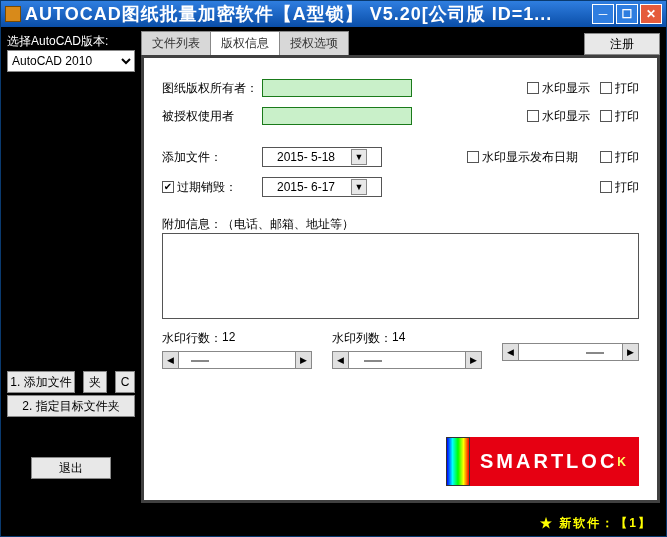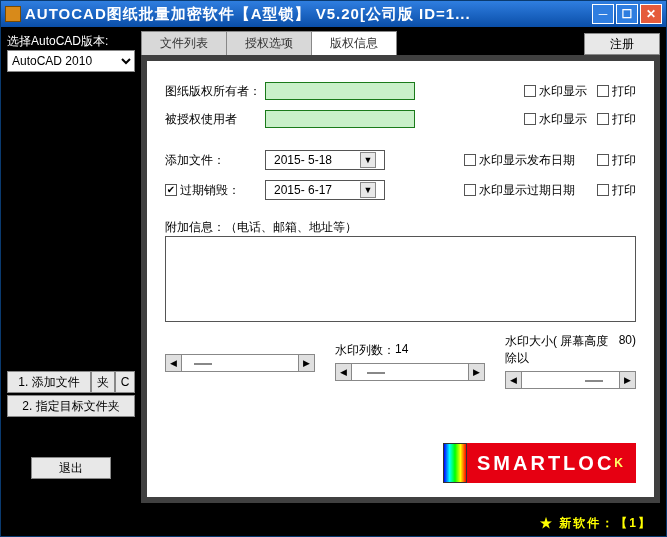--- a/index.html
+++ b/index.html
@@ -1,55 +1,55 @@
 <!DOCTYPE html>
 <html><head>
 <meta charset="utf-8">
 <style>
 * { box-sizing: border-box; font-family: "Microsoft YaHei", Arial, sans-serif; font-size: 12px; }
 body { margin: 0; background: #3b6ea5; width: 667px; height: 537px; border: 1px solid #0a3a6f; }
 .titlebar { height: 26px; background: linear-gradient(#2f7ee0,#0a4ea8); color: #fff; font-weight: bold; display: flex; align-items: center; padding: 0 4px; }
 .titlebar .ticon { width: 16px; height: 16px; margin-right: 4px; background: #d88a1a; border: 1px solid #7a4a00; }
-.titlebar .ttext { flex: 1; font-size: 15px; letter-spacing: 1px; }
+.titlebar .ttext { flex: 1; font-size: 18px; letter-spacing: 1px; }
 .titlebar .wbtn { width: 22px; height: 20px; margin-left: 2px; border: 1px solid #fff; background: #2f7ee0; display: flex; align-items: center; justify-content: center; color: #fff; font-weight: bold; }
 .titlebar .wbtn.close { background: #e55b3c; }
 .main { height: 482px; background: #000; display: flex; }
 .left { width: 140px; padding: 6px; display: flex; flex-direction: column; }
 .lbl-white { color: #fff; }
 .select { width: 100%; height: 22px; background: #fff; border: 1px solid #888; font-size: 12px; }
 .left-spacer { flex: 1; }
-.btnrow { display: flex; gap: 0; }
+.btnrow { display: flex; gap: 8px; }
 .btn { background: #e8e8e8; border: 1px solid #888; height: 22px; display: flex; align-items: center; justify-content: center; cursor: pointer; }
 .btn.disabled { color: #9a9a9a; background: #d8d8d8; }
 .right { flex: 1; padding: 6px 6px 6px 0; display: flex; flex-direction: column; }
 .tabbar { display: flex; align-items: flex-end; height: 22px; }
-.tab { padding: 3px 18px; background: #d8d8d8; border: 1px solid #888; border-bottom: none; margin-right: -1px; color: #333; }
+.tab { padding: 3px 10px; background: #d8d8d8; border: 1px solid #888; border-bottom: none; margin-right: -1px; color: #333; }
 .tab.active { background: #fff; }
 .reg-btn { margin-left: auto; width: 76px; }
-.panel { flex: 1; background: #fff; border: 6px solid #404040; padding: 18px 18px 8px 18px; position: relative; }
+.panel { flex: 1; background: #fff; border: 3px solid #404040; padding: 18px 18px 8px 18px; position: relative; }
 .row { display: flex; align-items: center; min-height: 24px; margin-bottom: 4px; }
 .col1 { width: 100px; text-align: left; }
 .col-right { margin-left: auto; display: flex; align-items: flex-end; gap: 10px; }
 .chk { display: flex; align-items: center; gap: 3px; }
 .chkbox { width: 12px; height: 12px; border: 1px solid #555; background: #fff; display: inline-flex; align-items: center; justify-content: center; font-size: 10px; line-height: 1; }
 .greenbox { width: 150px; height: 18px; border: 1px solid #1a7a1a; background: #c9f0c9; padding: 0 3px; }
-.date { width: 120px; height: 20px; border: 1px solid #555; display: flex; align-items: center; padding: 0 8px; }
+.date { width: 120px; height: 20px; border: 1px solid #555; display: flex; align-items: center; padding: 0 14px; }
 .date .dd { flex: 1; }
 .date .arrow { width: 16px; height: 16px; border: 1px solid #888; background: #e8e8e8; display: flex; align-items: center; justify-content: center; font-size: 9px; }
 .sep { height: 1px; margin: 8px 0; }
 .textarea { width: 100%; height: 86px; border: 1px solid #555; background: #fff; resize: none; padding: 3px; }
 .wm-row { display: flex; align-items: center; margin-top: 8px; }
 .wm-part { display: flex; flex-direction: column; }
 .wm-part .lbls { display: flex; }
 .scroll { height: 18px; border: 1px solid #888; display: flex; align-items: center; margin-top: 4px; }
 .scroll .sbtn { width: 16px; height: 100%; background: #e0e0e0; border-right: 1px solid #888; display: flex; align-items: center; justify-content: center; font-size: 9px; }
 .scroll .sbtn.r { border-right: none; border-left: 1px solid #888; }
 .scroll .track { flex: 1; background: #f4f4f4; position: relative; }
 .thumb { position: absolute; top: 0; bottom: 0; width: 18px; background: #d0d0d0; border: 1px solid #888; }
-.logo-strip { position: absolute; right: 18px; bottom: 14px; display: flex; height: 40px; }
+.logo-strip { position: absolute; right: 18px; bottom: 14px; display: flex; height: 49px; }
 .spectrum { width: 24px; height: 100%; background: linear-gradient(to right,#00f,#0ff,#0f0,#ff0,#f00); border: 1px solid #333; }
 .logo { background: #e60012; color: #fff; font-weight: bold; letter-spacing: 3px; font-size: 20px; font-family: Arial; display: flex; align-items: center; justify-content: center; padding: 0 10px; height: 100%; }
 .logo .drop { color: #ff6; }
 .status { height: 28px; background: #000; color: #ff0; display: flex; align-items: center; justify-content: flex-end; padding: 0 14px; font-size: 13px; font-weight: bold; letter-spacing: 2px; }
 </style>
 </head>
 <body>
 
 <div class="titlebar">
   <div class="ticon"></div>
@@ -72,22 +72,22 @@
       <div class="btn" style="width:20px">C</div>
     </div>
     <div class="btn" style="width:100%;margin-bottom:10px">2. 指定目标文件夹</div>
     <div style="height:30px"></div>
     <div class="btn" style="width:80px;margin:0 auto 24px">退出</div>
   </div>
 
   <div class="right">
     <div class="tabbar">
       <div class="tab">文件列表</div>
+      <div class="tab active">版权信息</div>
       <div class="tab">授权选项</div>
-      <div class="tab active">版权信息</div>
       <div class="btn reg-btn">注册</div>
     </div>
 
     <div class="panel">
       <div class="row">
         <div class="col1">图纸版权所有者：</div>
         <input class="greenbox" style="">
         <div class="col-right">
           <label class="chk">
               <span class="chkbox"></span>
@@ -136,36 +136,36 @@
             <label class="chk">
               <span class="chkbox">✔</span>
               <span>过期销毁：</span>
             </label>
           </div>
         <div class="date">
             <span class="dd">2015- 6-17</span>
             <span class="arrow">▼</span>
           </div>
         <div class="col-right">
-          <label class="chk">
-              <span class="chkbox"></span>
-              <span>水印显示过期日期</span>
-            </label>
           <label class="chk" style="margin-left:12px">
               <span class="chkbox"></span>
               <span>打印</span>
             </label>
         </div>
       </div>
       <div class="sep"></div>
       <div>附加信息：（电话、邮箱、地址等）</div>
       <textarea class="textarea" style=""></textarea>
 
       <div class="wm-row">
         <div class="wm-part" style="width:150px">
+          <div class="lbls">
+              <span>水印行数：</span>
+              <span>12</span>
+            </div>
           <div class="scroll">
               <div class="sbtn">◀</div>
               <div class="track">
                 <div class="thumb" style="left:12px"></div>
               </div>
               <div class="sbtn r">▶</div>
             </div>
         </div>
         <div style="width:20px"></div>
         <div class="wm-part" style="width:150px">
@@ -176,25 +176,20 @@
           <div class="scroll">
               <div class="sbtn">◀</div>
               <div class="track">
                 <div class="thumb" style="left:15px"></div>
               </div>
               <div class="sbtn r">▶</div>
             </div>
         </div>
         <div style="width:20px"></div>
         <div class="wm-part" style="flex:1">
-          <div class="lbls">
-              <span>水印大小( 屏幕高度除以 </span>
-              <span>80</span>
-              <span> )</span>
-            </div>
           <div class="scroll">
               <div class="sbtn">◀</div>
               <div class="track">
                 <div class="thumb" style="left:65%"></div>
               </div>
               <div class="sbtn r">▶</div>
             </div>
         </div>
       </div>
 

